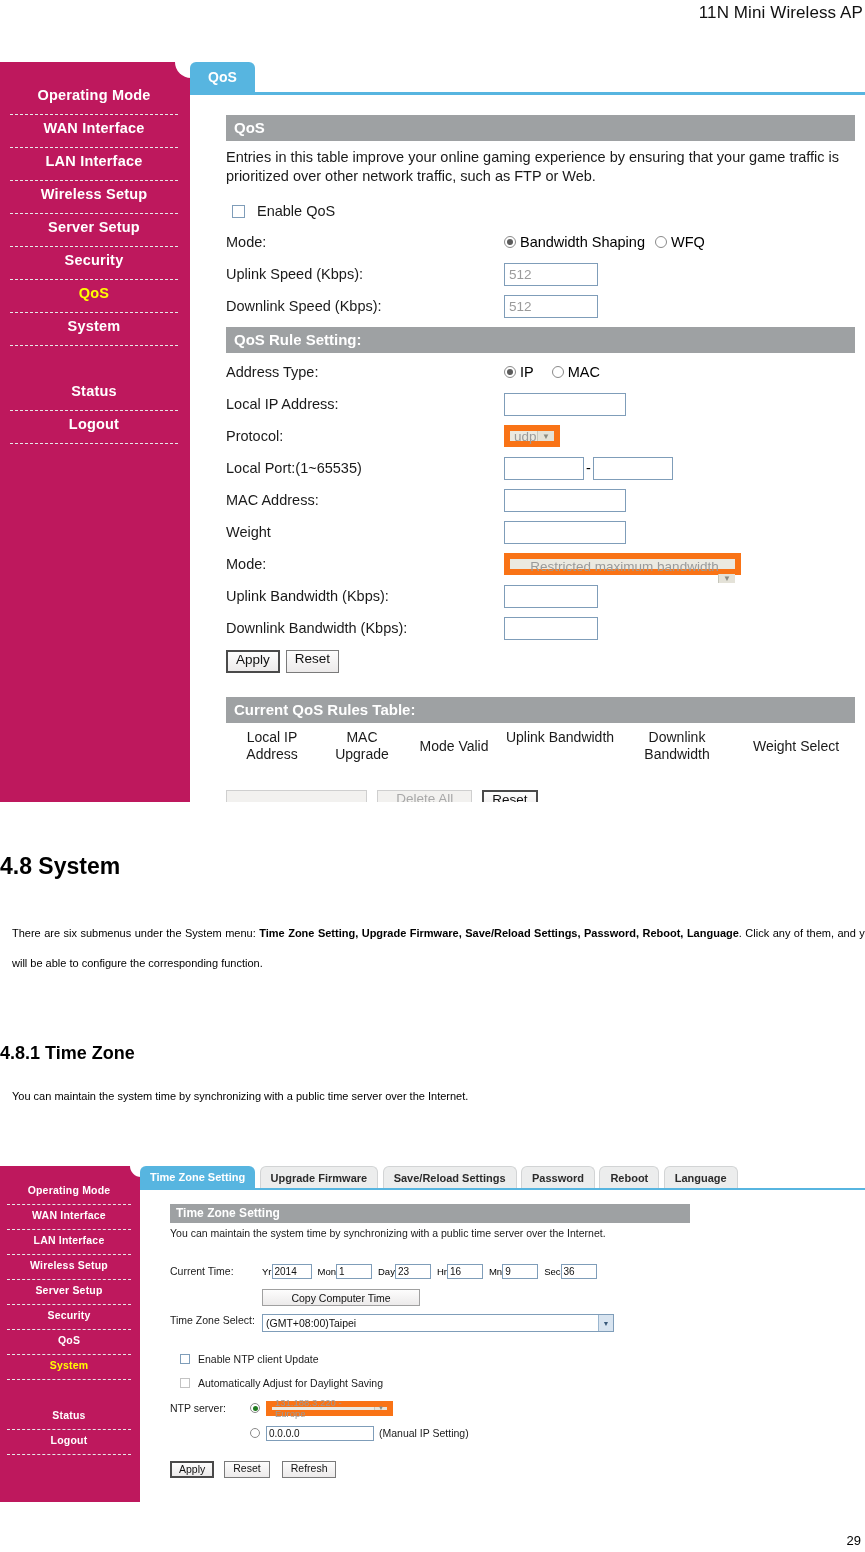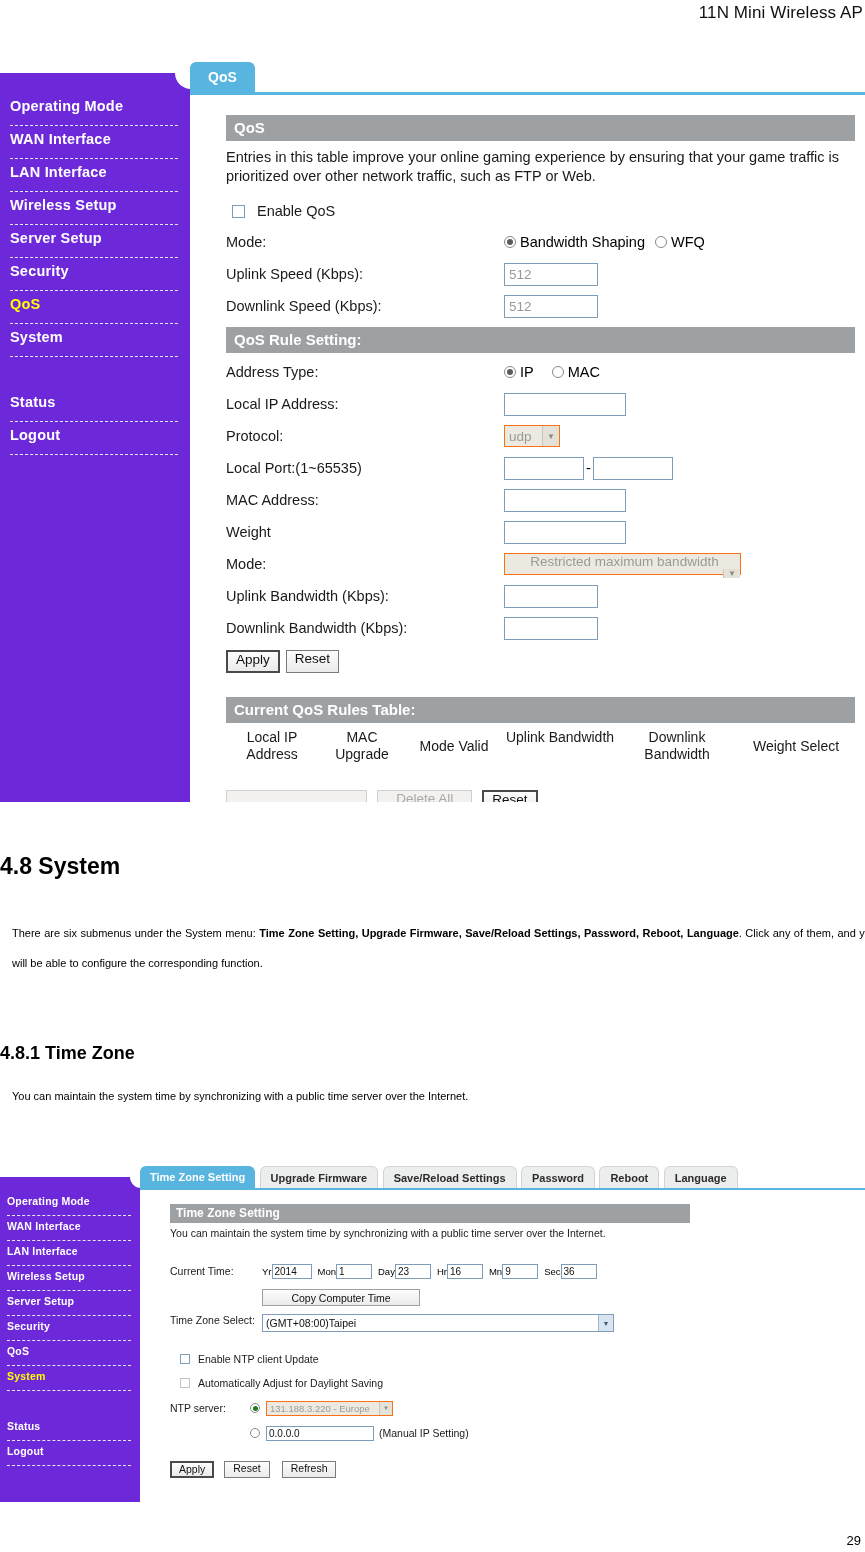--- a/index.html
+++ b/index.html
@@ -13,21 +13,21 @@
     position:absolute;top:0;left:0;width:865px;height:30px;
     text-align:right;padding-right:2px;box-sizing:border-box;
     font-size:17px;letter-spacing:.1px;line-height:26px;color:#111;
   }
   
   .shot{position:absolute;background:#fff;overflow:hidden;}
   .shot.top{left:0;top:62px;width:865px;height:740px;}
   .shot.bottom{left:0;top:1166px;width:865px;height:336px;}
 
   
-  .sidebar{position:absolute;left:0;top:11px;background:#6d28d9;box-sizing:border-box;}
+  .sidebar{position:absolute;left:0;top:0;background:#be185d;box-sizing:border-box;text-align:center;}
   .shot.top .sidebar{width:190px;height:740px;padding-top:20px;}
   .shot.bottom .sidebar{width:140px;height:336px;padding-top:14px;}
   .sb-corner{position:absolute;right:-1px;top:0;width:16px;height:16px;
     background:#fff;border-bottom-left-radius:16px;}
   .shot.bottom .sb-corner{width:11px;height:11px;border-bottom-left-radius:11px;}
 
   .sb-item{
     color:#fff;font-weight:bold;letter-spacing:.2px;
     border-bottom:1px dashed #e6e8e9;
     box-sizing:border-box;white-space:nowrap;
@@ -80,21 +80,21 @@
   .inp{
     border:1px solid #7f9db9;background:#fff;box-sizing:border-box;
     color:#9a9a9a;font-family:"Liberation Sans",sans-serif;
   }
   .shot.top .inp{height:23px;line-height:21px;font-size:13.5px;padding:0 4px;width:94px;}
   .shot.bottom .inp{height:15px;line-height:13px;font-size:10px;padding:0 2px;color:#111;}
   .inp.wide{width:122px;}
   .inp.dim{color:#9a9a9a;}
 
   .sel{
-    border:1px solid #f97316;background:#ebe9e0;box-sizing:border-box;
+    border:6px solid #f97316;background:#ebe9e0;box-sizing:border-box;
     color:#9a9a9a;display:inline-flex;align-items:center;
   }
   .shot.top .sel{height:22px;font-size:13.5px;padding:0 0 0 4px;}
   .sel .arrow{
     margin-left:auto;width:16px;height:100%;background:#e4e2d8;
     border-left:1px solid #c6c6bb;display:flex;align-items:center;justify-content:center;
     font-size:8px;color:#8b8b83;
   }
   .sel.live{background:#fff;border:1px solid #7f9db9;color:#111;}
   .sel.live .arrow{background:#d8e4f0;border-left:1px solid #9bb6cf;color:#3a5a7a;}

